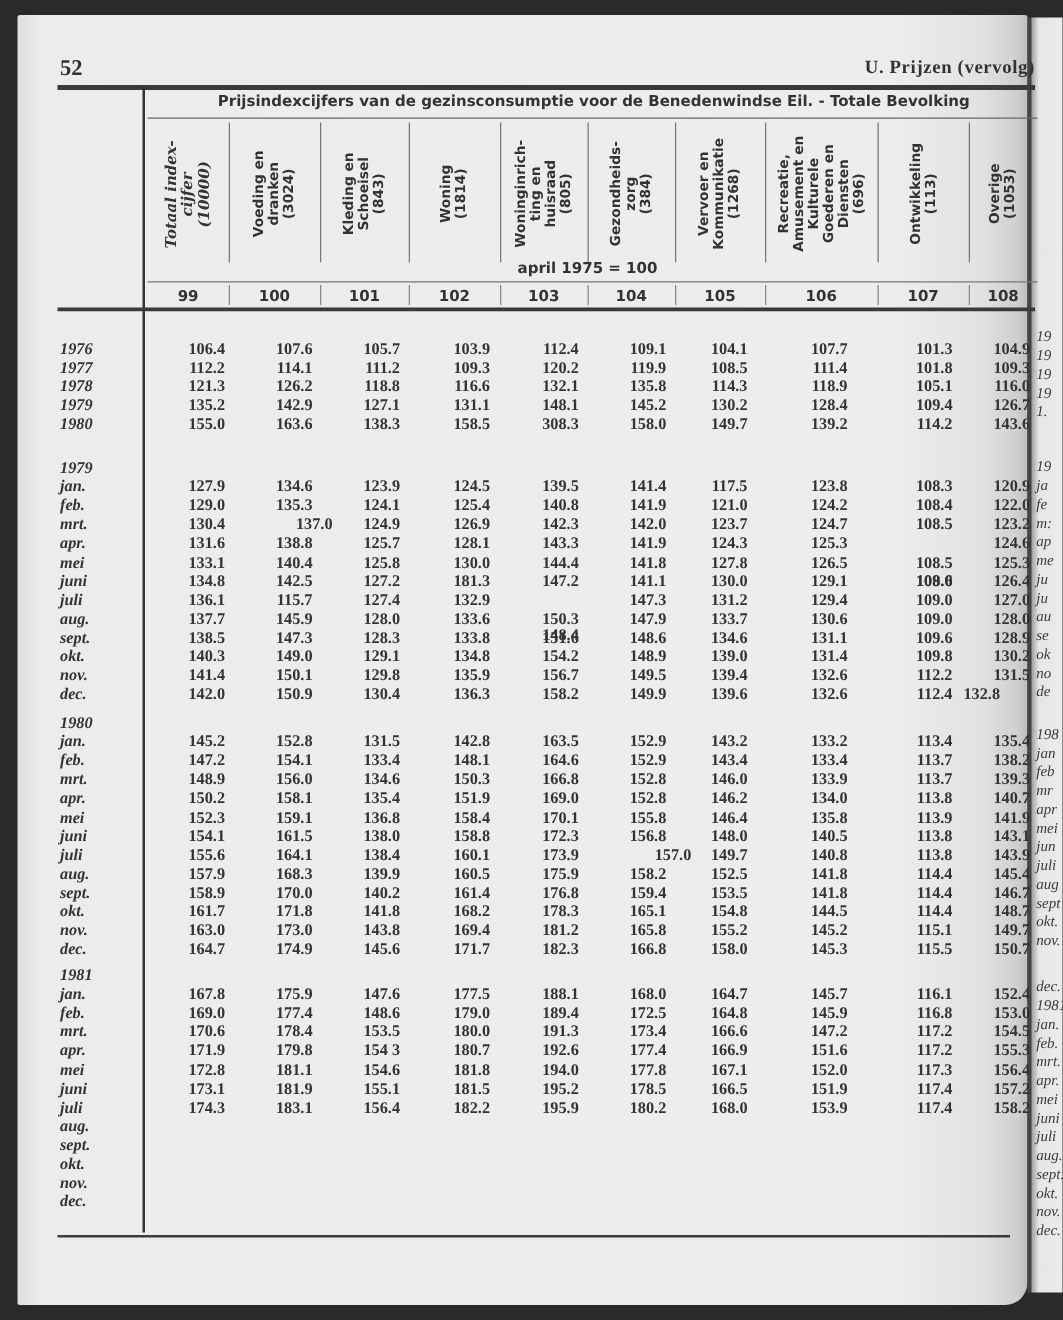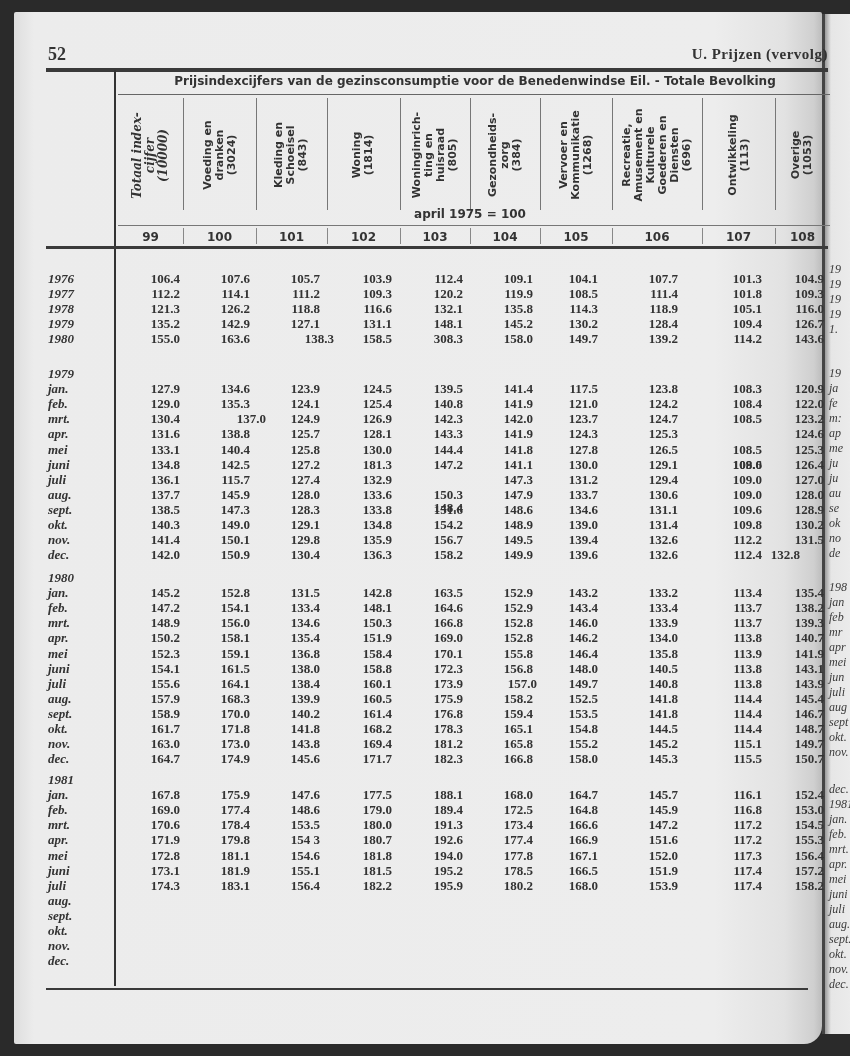--- a/index.html
+++ b/index.html
@@ -238,21 +238,21 @@
     <div class="cell" style="top: 316.3px; left: 342px; width: 50px;">131.1</div>
     <div class="cell" style="top: 316.3px; left: 413px; width: 50px;">148.1</div>
     <div class="cell" style="top: 316.3px; left: 483px; width: 50px;">145.2</div>
     <div class="cell" style="top: 316.3px; left: 548px; width: 50px;">130.2</div>
     <div class="cell" style="top: 316.3px; left: 628px; width: 50px;">128.4</div>
     <div class="cell" style="top: 316.3px; left: 712px; width: 50px;">109.4</div>
     <div class="cell" style="top: 316.3px; left: 774px; width: 50px;">126.7</div>
     <div class="rowlabel" style="top: 331.4px;">1980</div>
     <div class="cell" style="top: 331.4px; left: 130px; width: 50px;">155.0</div>
     <div class="cell" style="top: 331.4px; left: 200px; width: 50px;">163.6</div>
-    <div class="cell" style="top: 331.4px; left: 284px; width: 50px;">138.3</div>
+    <div class="cell" style="top: 331.4px; left: 270px; width: 50px;">138.3</div>
     <div class="cell" style="top: 331.4px; left: 342px; width: 50px;">158.5</div>
     <div class="cell" style="top: 331.4px; left: 413px; width: 50px;">308.3</div>
     <div class="cell" style="top: 331.4px; left: 483px; width: 50px;">158.0</div>
     <div class="cell" style="top: 331.4px; left: 548px; width: 50px;">149.7</div>
     <div class="cell" style="top: 331.4px; left: 628px; width: 50px;">139.2</div>
     <div class="cell" style="top: 331.4px; left: 712px; width: 50px;">114.2</div>
     <div class="cell" style="top: 331.4px; left: 774px; width: 50px;">143.6</div>
     <div class="rowlabel" style="top: 366px;">1979</div>
     <div class="rowlabel" style="top: 381.1px;">jan.</div>
     <div class="cell" style="top: 381.1px; left: 130px; width: 50px;">127.9</div>
@@ -452,21 +452,21 @@
     <div class="cell" style="top: 660.6px; left: 548px; width: 50px;">148.0</div>
     <div class="cell" style="top: 660.6px; left: 628px; width: 50px;">140.5</div>
     <div class="cell" style="top: 660.6px; left: 712px; width: 50px;">113.8</div>
     <div class="cell" style="top: 660.6px; left: 774px; width: 50px;">143.1</div>
     <div class="rowlabel" style="top: 675.7px;">juli</div>
     <div class="cell" style="top: 675.7px; left: 130px; width: 50px;">155.6</div>
     <div class="cell" style="top: 675.7px; left: 200px; width: 50px;">164.1</div>
     <div class="cell" style="top: 675.7px; left: 270px; width: 50px;">138.4</div>
     <div class="cell" style="top: 675.7px; left: 342px; width: 50px;">160.1</div>
     <div class="cell" style="top: 675.7px; left: 413px; width: 50px;">173.9</div>
-    <div class="cell" style="top: 675.7px; left: 487px; width: 50px;">157.0</div>
+    <div class="cell" style="top: 675.7px; left: 503px; width: 50px;">157.0</div>
     <div class="cell" style="top: 675.7px; left: 548px; width: 50px;">149.7</div>
     <div class="cell" style="top: 675.7px; left: 628px; width: 50px;">140.8</div>
     <div class="cell" style="top: 675.7px; left: 712px; width: 50px;">113.8</div>
     <div class="cell" style="top: 675.7px; left: 774px; width: 50px;">143.9</div>
     <div class="rowlabel" style="top: 690.8px;">aug.</div>
     <div class="cell" style="top: 690.8px; left: 130px; width: 50px;">157.9</div>
     <div class="cell" style="top: 690.8px; left: 200px; width: 50px;">168.3</div>
     <div class="cell" style="top: 690.8px; left: 270px; width: 50px;">139.9</div>
     <div class="cell" style="top: 690.8px; left: 342px; width: 50px;">160.5</div>
     <div class="cell" style="top: 690.8px; left: 413px; width: 50px;">175.9</div>

